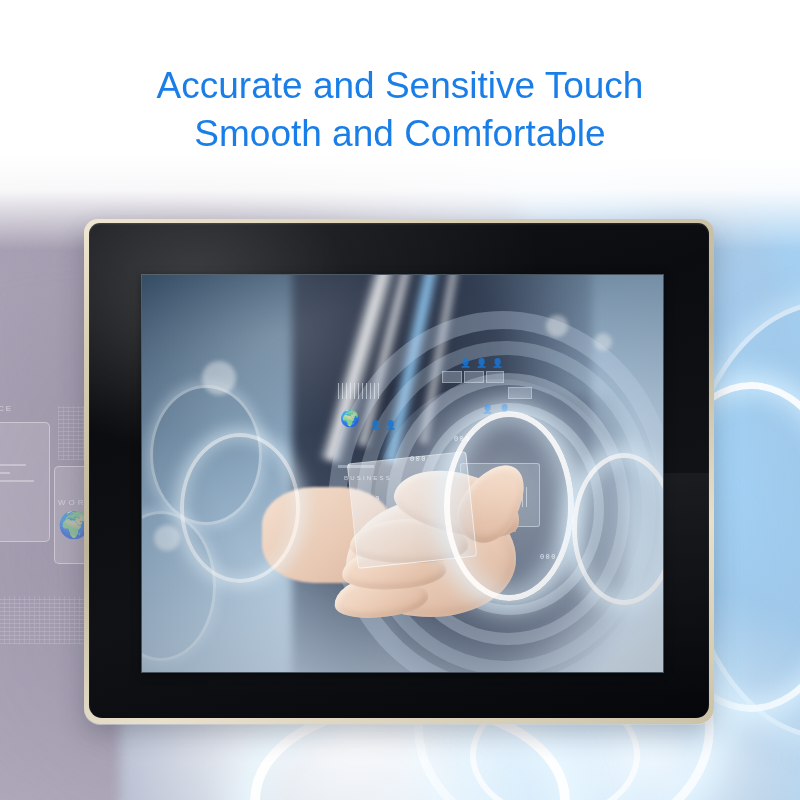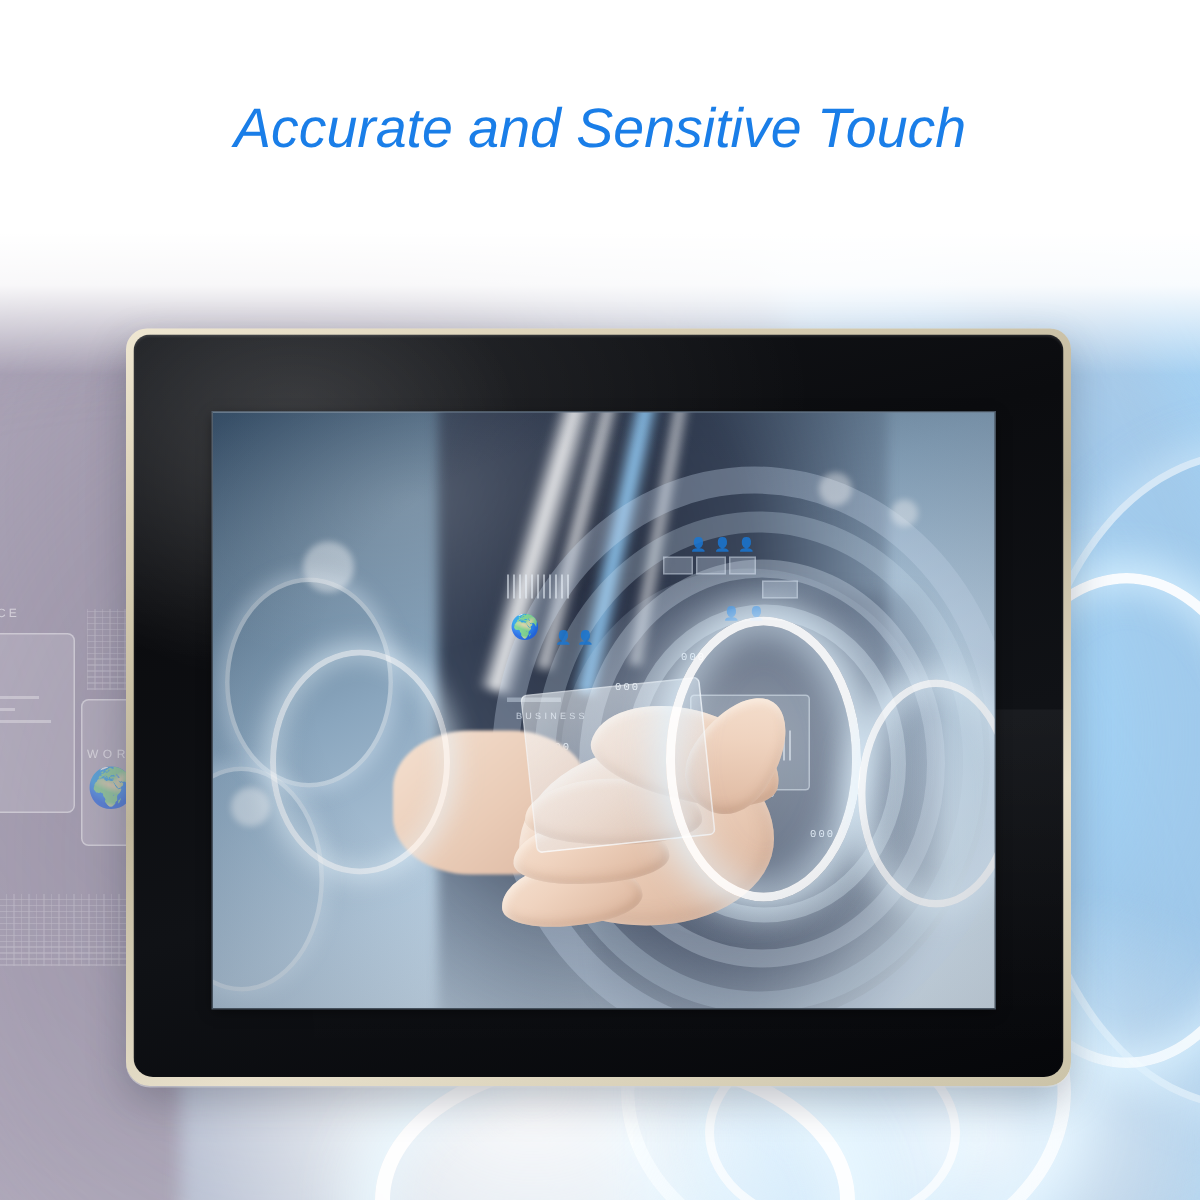--- a/index.html
+++ b/index.html
@@ -110,21 +110,21 @@
       repeating-linear-gradient(0deg, rgba(255,255,255,.55) 0 1px, rgba(255,255,255,0) 1px 4px),
       repeating-linear-gradient(90deg, rgba(255,255,255,.45) 0 1px, rgba(255,255,255,0) 1px 5px);}
 
   
   .headline{
     position:absolute;left:0;top:62px;width:800px;
     text-align:center;z-index:40;
     font-size:37px;line-height:48px;letter-spacing:0px;
     font-weight:400;
   }
-  .headline .l{display:block;white-space:nowrap;font-style:italic;}
+  .headline .l{display:block;white-space:nowrap;}
 
   
   .monitor{
     position:absolute;left:84px;top:219px;width:630px;height:505px;
     z-index:30;
     border-radius:14px 14px 16px 16px;
     
     background:linear-gradient(160deg,#efe7d2 0%,#d9cfb4 18%,#bdb49a 45%,#e8e0cb 72%,#cbc3a8 100%);
     padding:4px 5px 6px 5px;
     box-sizing:border-box;
@@ -287,20 +287,21 @@
     <div class="gring b"></div>
     <div class="bg-bloom"></div>
     <div class="bg-bloom2"></div>
     <div class="gring c"></div>
     <div class="gring e"></div>
     <div class="bg-topfade"></div>
   </div>
 
   <div class="headline" style="color:#1a7ee8;">
     <span class="l">Accurate and Sensitive Touch</span>
+    <span class="l">Smooth and Comfortable</span>
   </div>
 
   <div class="monitor">
     <div class="bezel">
       <div class="bezel-gloss"></div>
       <div class="bezel-gloss2"></div>
 
       <div class="screen">
         <div class="sc sc-base"></div>
 

